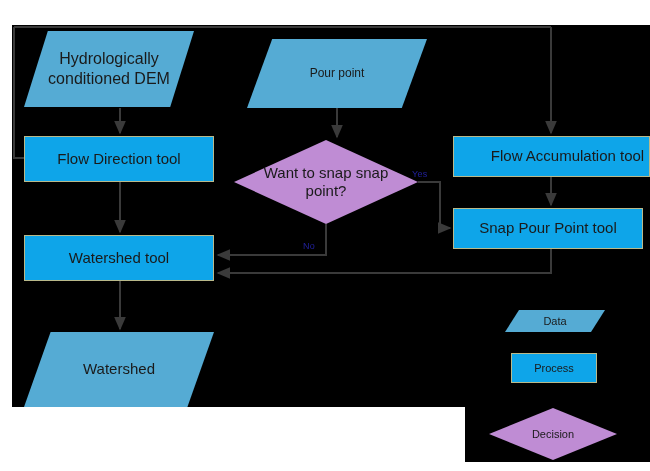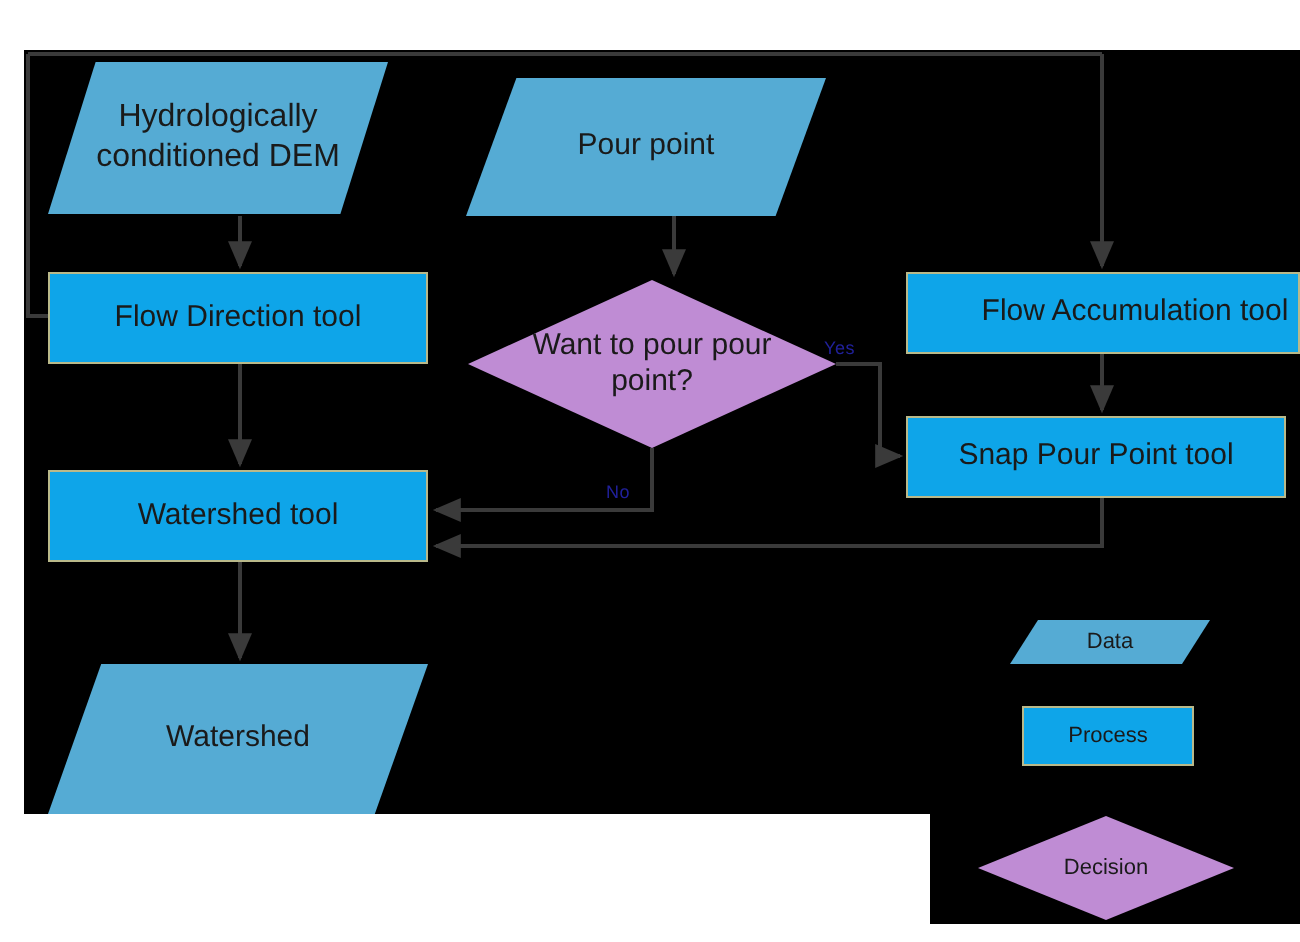--- a/index.html
+++ b/index.html
@@ -66,34 +66,34 @@
       <path d="M551,249 L551,273 L218,273" marker-end="url(#ah)"></path>
 
       <path d="M120,281 L120,329" marker-end="url(#ah)"></path>
     </g>
   </svg>
 
   <div class="node data shape-para" style="left:24px;top:31px;width:170px;height:76px;font-size:16px;">
     <span class="lbl">Hydrologically conditioned DEM</span>
   </div>
 
-  <div class="node data shape-para" style="left:233px;top:39px;width:180px;height:69px;font-size:15px;">
+  <div class="node data shape-para" style="left:247px;top:39px;width:180px;height:69px;font-size:12px;">
     <span class="lbl">Pour point</span>
   </div>
 
   <div class="node process" style="left:24px;top:136px;width:190px;height:46px;font-size:15px;">
     <span class="lbl">Flow Direction tool</span>
   </div>
 
   <div class="node process" style="left:453px;top:136px;width:197px;height:41px;font-size:15px;padding-left:32px;">
     <span class="lbl">Flow Accumulation tool</span>
   </div>
 
   <div class="node decision" style="left:234px;top:140px;width:184px;height:84px;font-size:15px;">
-    <span class="lbl" style="max-width:128px;">Want to pour pour point?</span>
+    <span class="lbl" style="max-width:128px;">Want to snap snap point?</span>
   </div>
 
   <div class="node process" style="left:453px;top:208px;width:190px;height:41px;font-size:15px;">
     <span class="lbl">Snap Pour Point tool</span>
   </div>
 
   <div class="node process" style="left:24px;top:235px;width:190px;height:46px;font-size:15px;">
     <span class="lbl">Watershed tool</span>
   </div>
 

